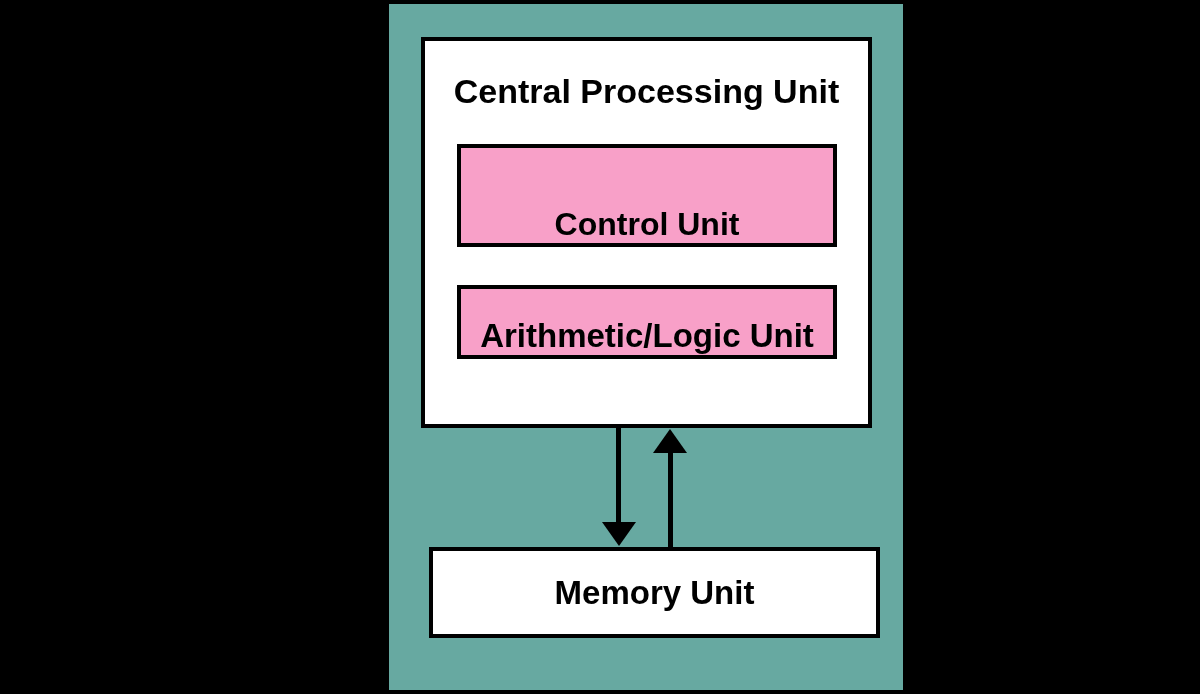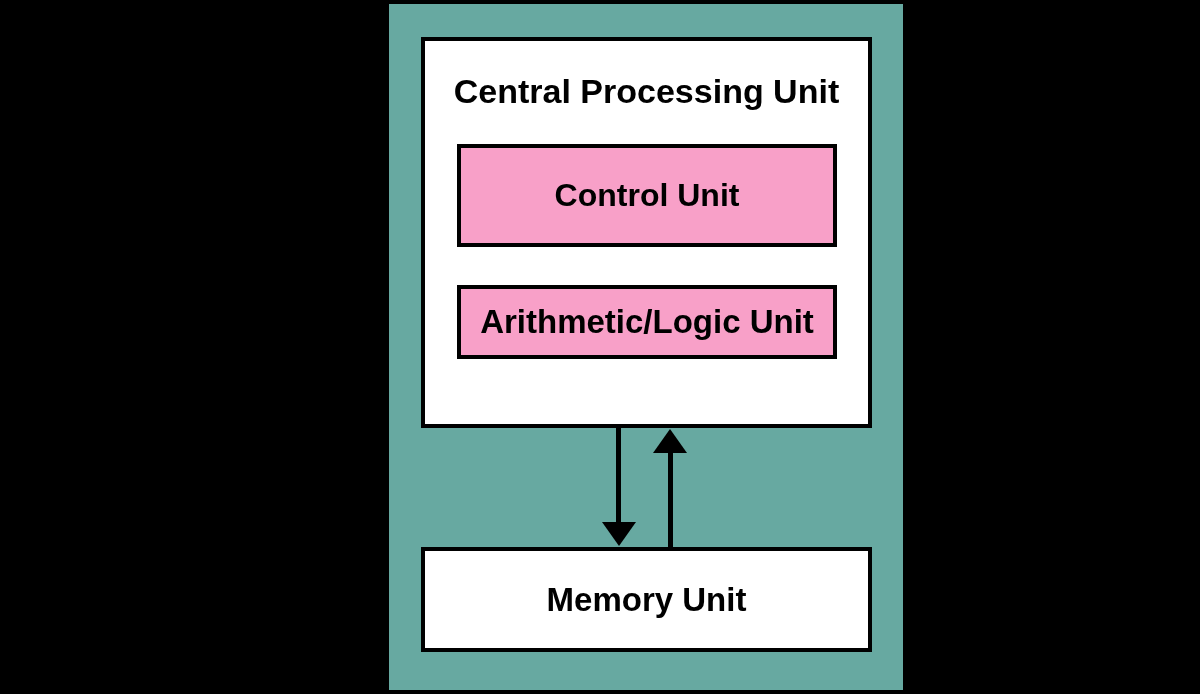--- a/index.html
+++ b/index.html
@@ -31,27 +31,27 @@
     position:absolute;left:375px;top:72px;width:451px;
     text-align:center;
     font-size:34px;font-weight:700;color:var(--text);
     line-height:38px;
     letter-spacing:0px;
   }
   .inner-box{
     position:absolute;
     background:var(--highlight);
     border:4px solid var(--line);
-    display:flex;align-items:center;justify-content:center;
+    display:flex;align-items:flex-end;justify-content:center;
     font-weight:700;color:var(--text);
   }
   .control-box{left:411px;top:144px;width:380px;height:103px;font-size:32px;}
   .alu-box{left:411px;top:285px;width:380px;height:74px;font-size:33px;}
   .memory-box{
-    position:absolute;left:375px;top:547px;width:451px;height:105px;
+    position:absolute;left:383px;top:547px;width:451px;height:91px;
     background:var(--box-fill);
     border:4px solid var(--line);
     display:flex;align-items:center;justify-content:center;
     font-size:33px;font-weight:700;color:var(--text);
   }
   .arrow{position:absolute;}
   .arrow .shaft{position:absolute;background:var(--line);}
   .arrow .head{position:absolute;width:0;height:0;}
   
   .arrow-down .shaft{left:570px;top:428px;width:5px;height:96px;}

